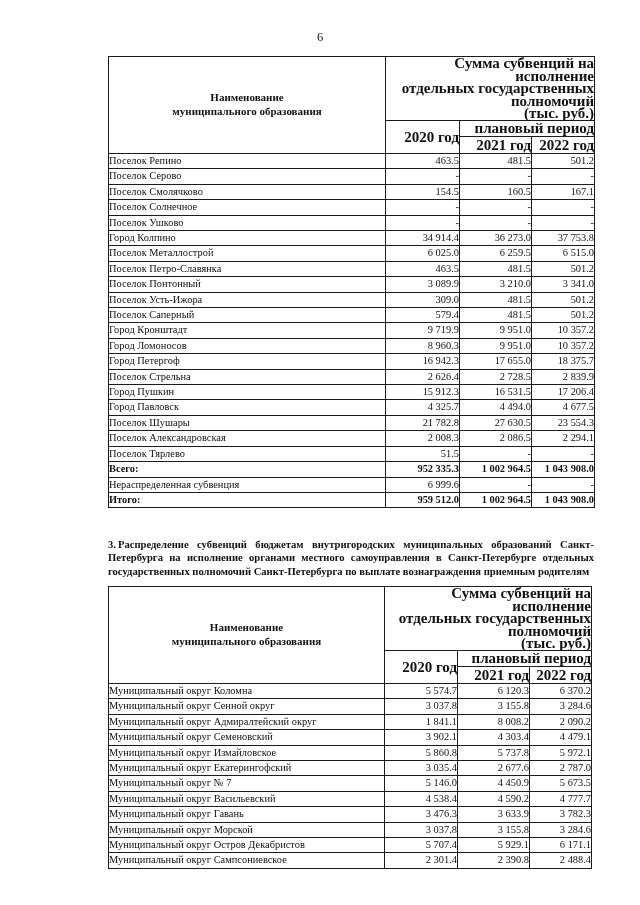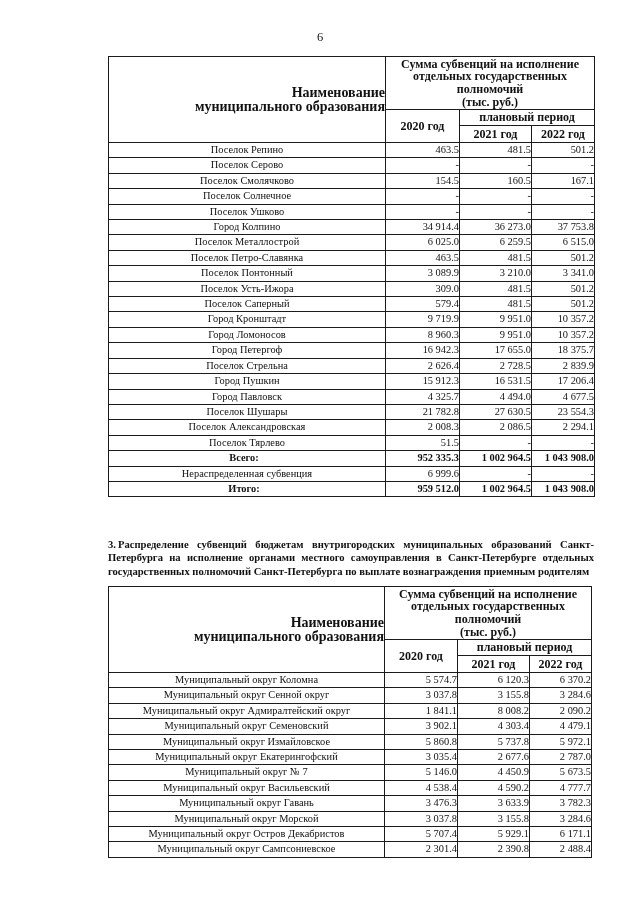--- a/index.html
+++ b/index.html
@@ -38,55 +38,55 @@
     border-collapse: collapse;
     table-layout: fixed;
     font-size: 10.4px;
   }
   table.subv td, table.subv th {
     border: 1px solid #1b1b1b;
     padding: 0;
     vertical-align: middle;
   }
   .hcell {
+    text-align: right;
+    font-weight: bold;
+    font-size: 15px;
+    line-height: 12.6px;
+    padding: 2px 3px;
+  }
+  .hcell-name {
     text-align: center;
     font-weight: bold;
-    font-size: 12px;
-    line-height: 12.6px;
-    padding: 2px 3px;
-  }
-  .hcell-name {
-    text-align: right;
-    font-weight: bold;
-    font-size: 14px;
+    font-size: 11px;
     line-height: 13.5px;
     padding: 2px 4px;
     margin-top: 34px;
   }
   td.name {
-    text-align: center;
+    text-align: left;
     padding: 0 3px 0 5px;
     height: 14.4px;
     line-height: 14.4px;
     white-space: nowrap;
     overflow: hidden;
   }
   td.num {
     text-align: right;
     padding: 0 5px 0 3px;
     height: 14.4px;
     line-height: 14.4px;
     white-space: nowrap;
   }
   tr.total td.name,
   tr.total td.num {
     font-weight: bold;
   }
   tr.total td.name {
-    text-align: center;
+    text-align: left;
     padding-right: 6px;
   }
 
   
   .para {
     position: absolute;
     font-weight: bold;
     font-size: 10.6px;
     line-height: 13.4px;
     text-align: justify;

